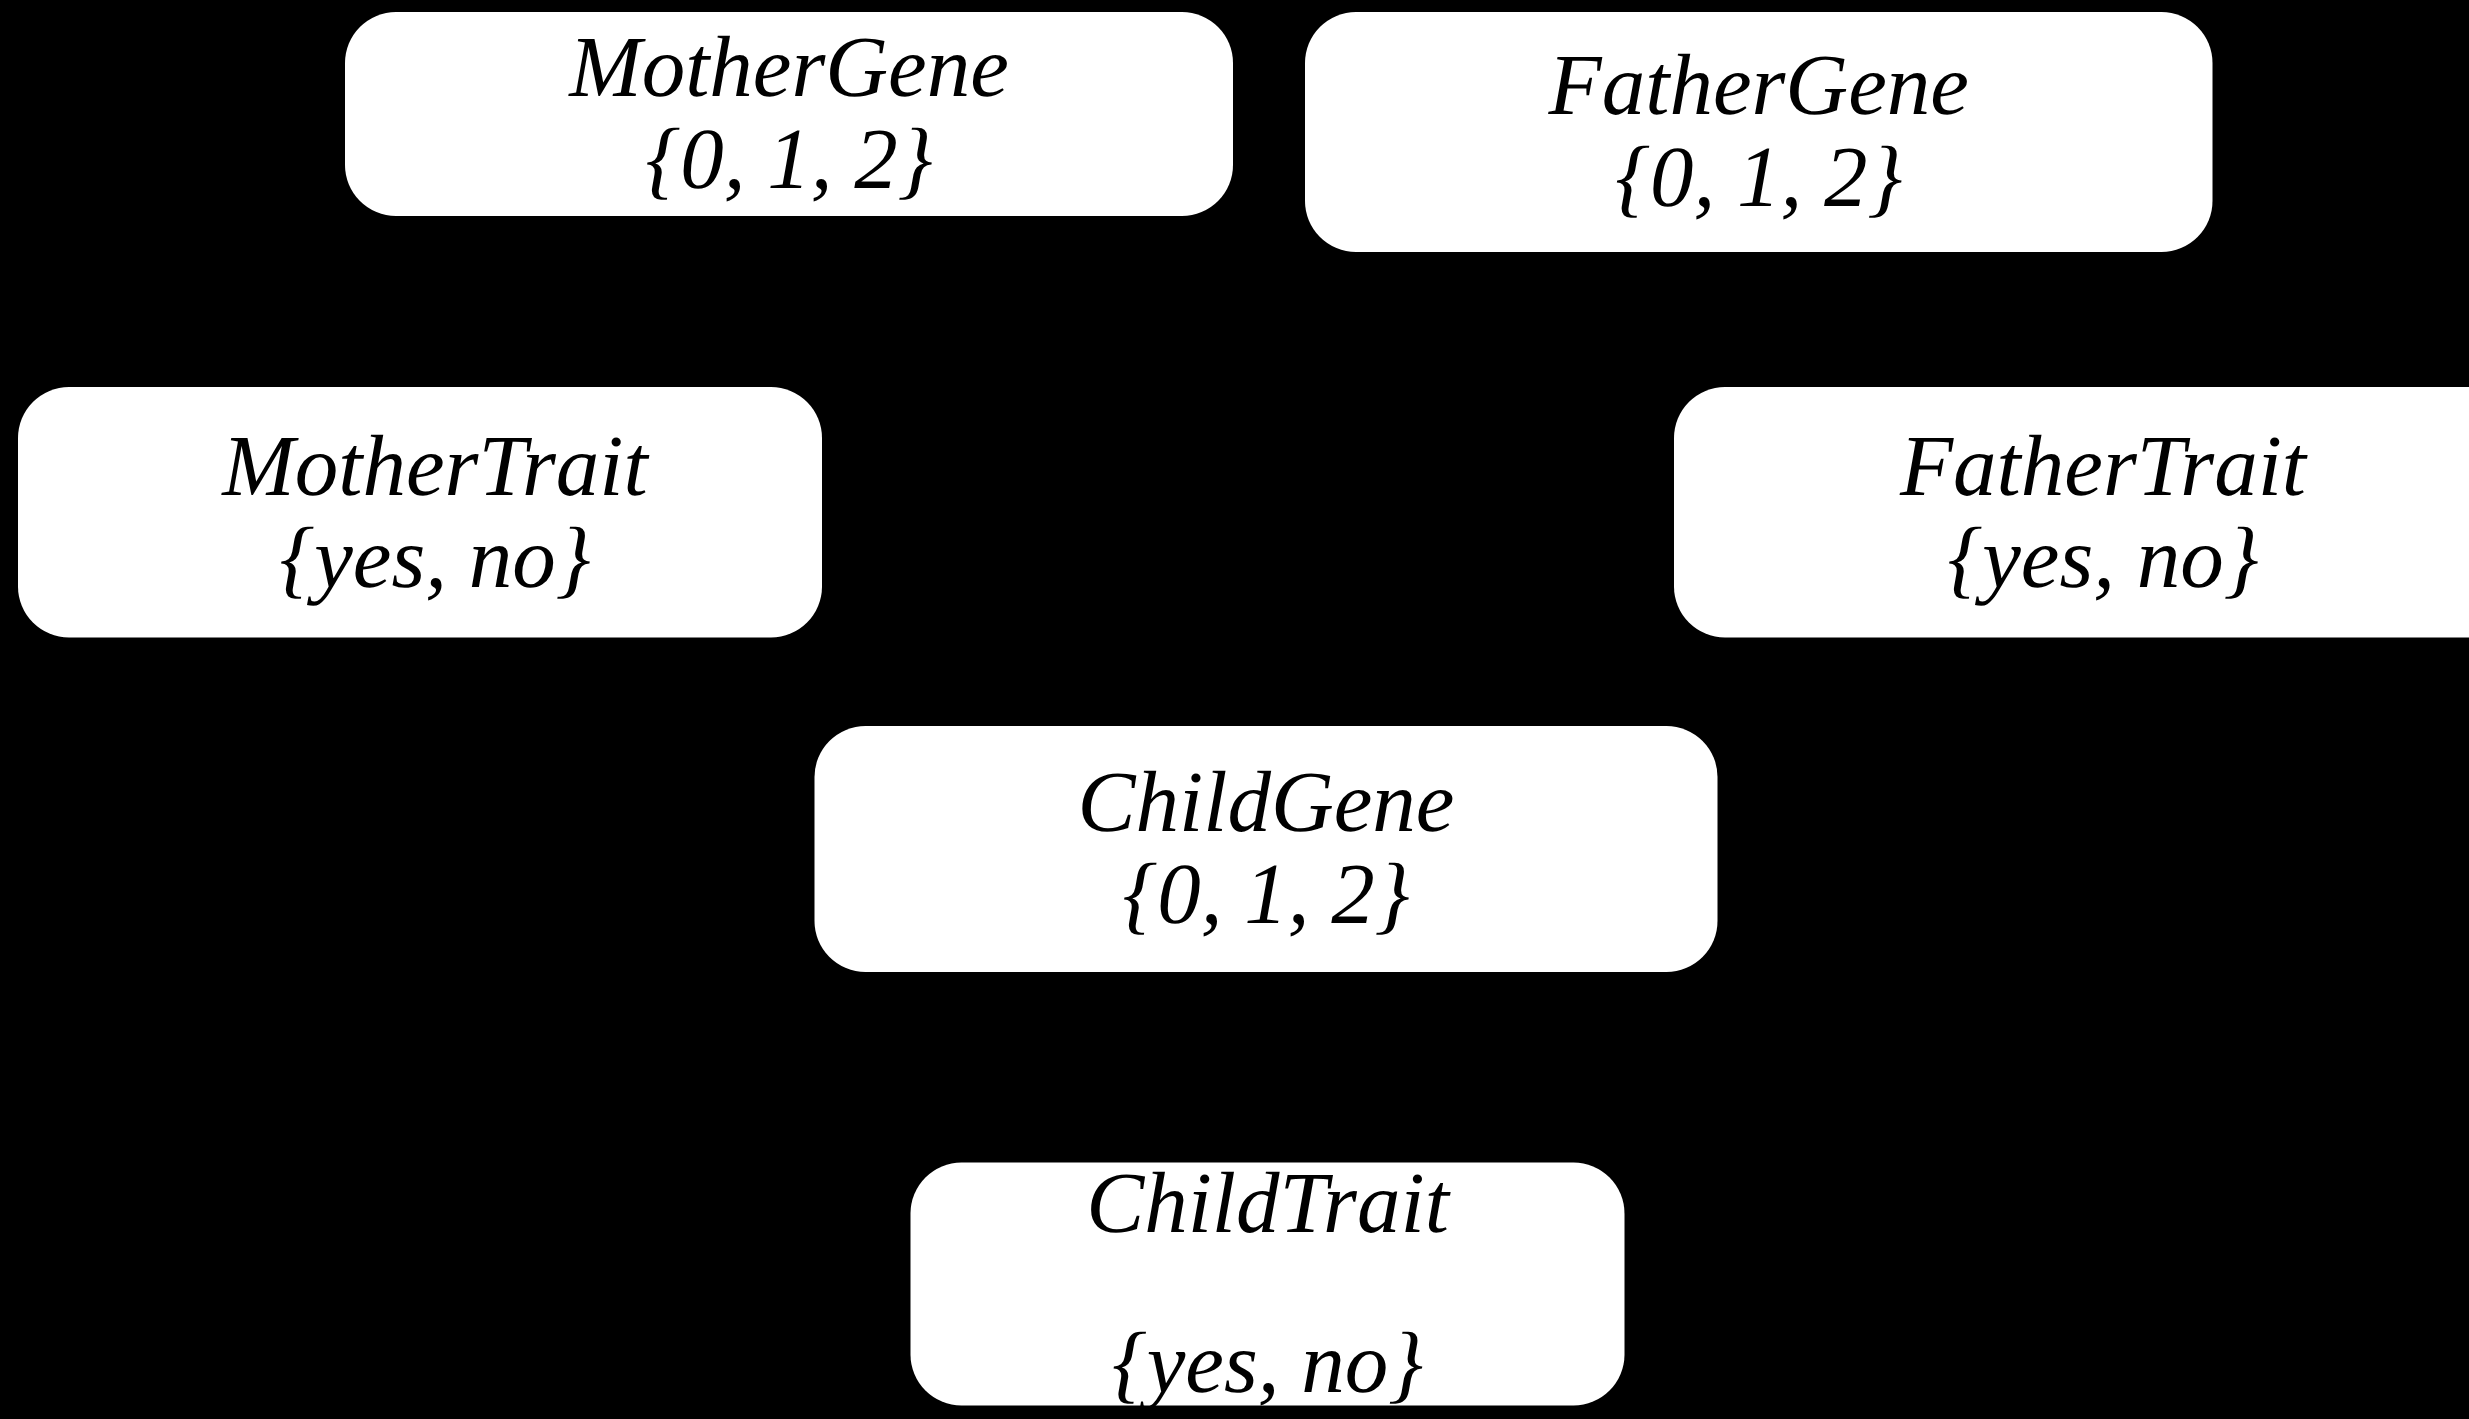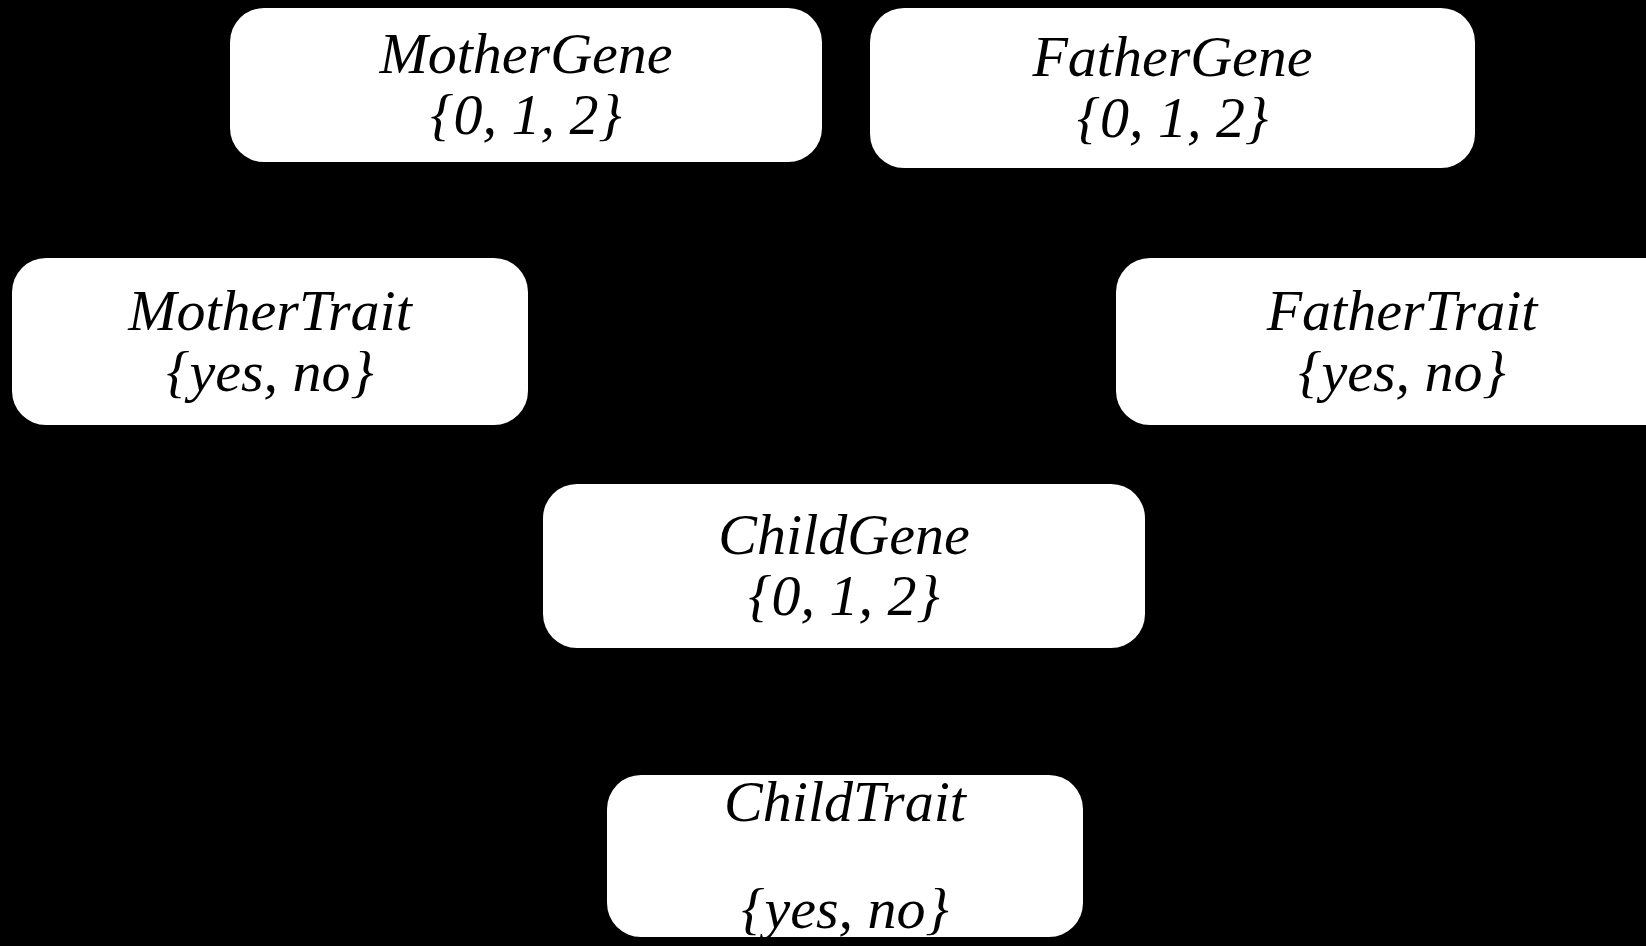--- a/index.html
+++ b/index.html
@@ -23,23 +23,23 @@
     flex-direction: column;
     align-items: center;
     justify-content: center;
     text-align: center;
     font-family: "Liberation Serif", "DejaVu Serif", serif;
     font-style: italic;
     font-size: 58px;
     line-height: 1.05;
     white-space: nowrap;
   }
-  .node-mother-gene  { left: 230px;  top: 8px;   width: 592px; height: 154px; }
+  .node-mother-gene  { left: 230px;  top: 8px;   width: 592px; height: 136px; }
   .node-father-gene  { left: 870px;  top: 8px;   width: 605px; height: 160px; }
-  .node-mother-trait { left: 12px;   top: 258px; width: 516px; height: 167px; }
+  .node-mother-trait { left: 12px;   top: 258px; width: 516px; height: 167px; padding-left: 20px; }
   .node-father-trait { left: 1116px; top: 258px; width: 572px; height: 167px; }
   .node-child-gene   { left: 543px;  top: 484px; width: 602px; height: 164px; }
   .node-child-trait  { left: 607px;  top: 775px; width: 476px; height: 162px; gap: 46px; }
   .node-name   { }
   .node-domain { }
 </style>
 </head>
 <body>
 
 <div class="canvas">

